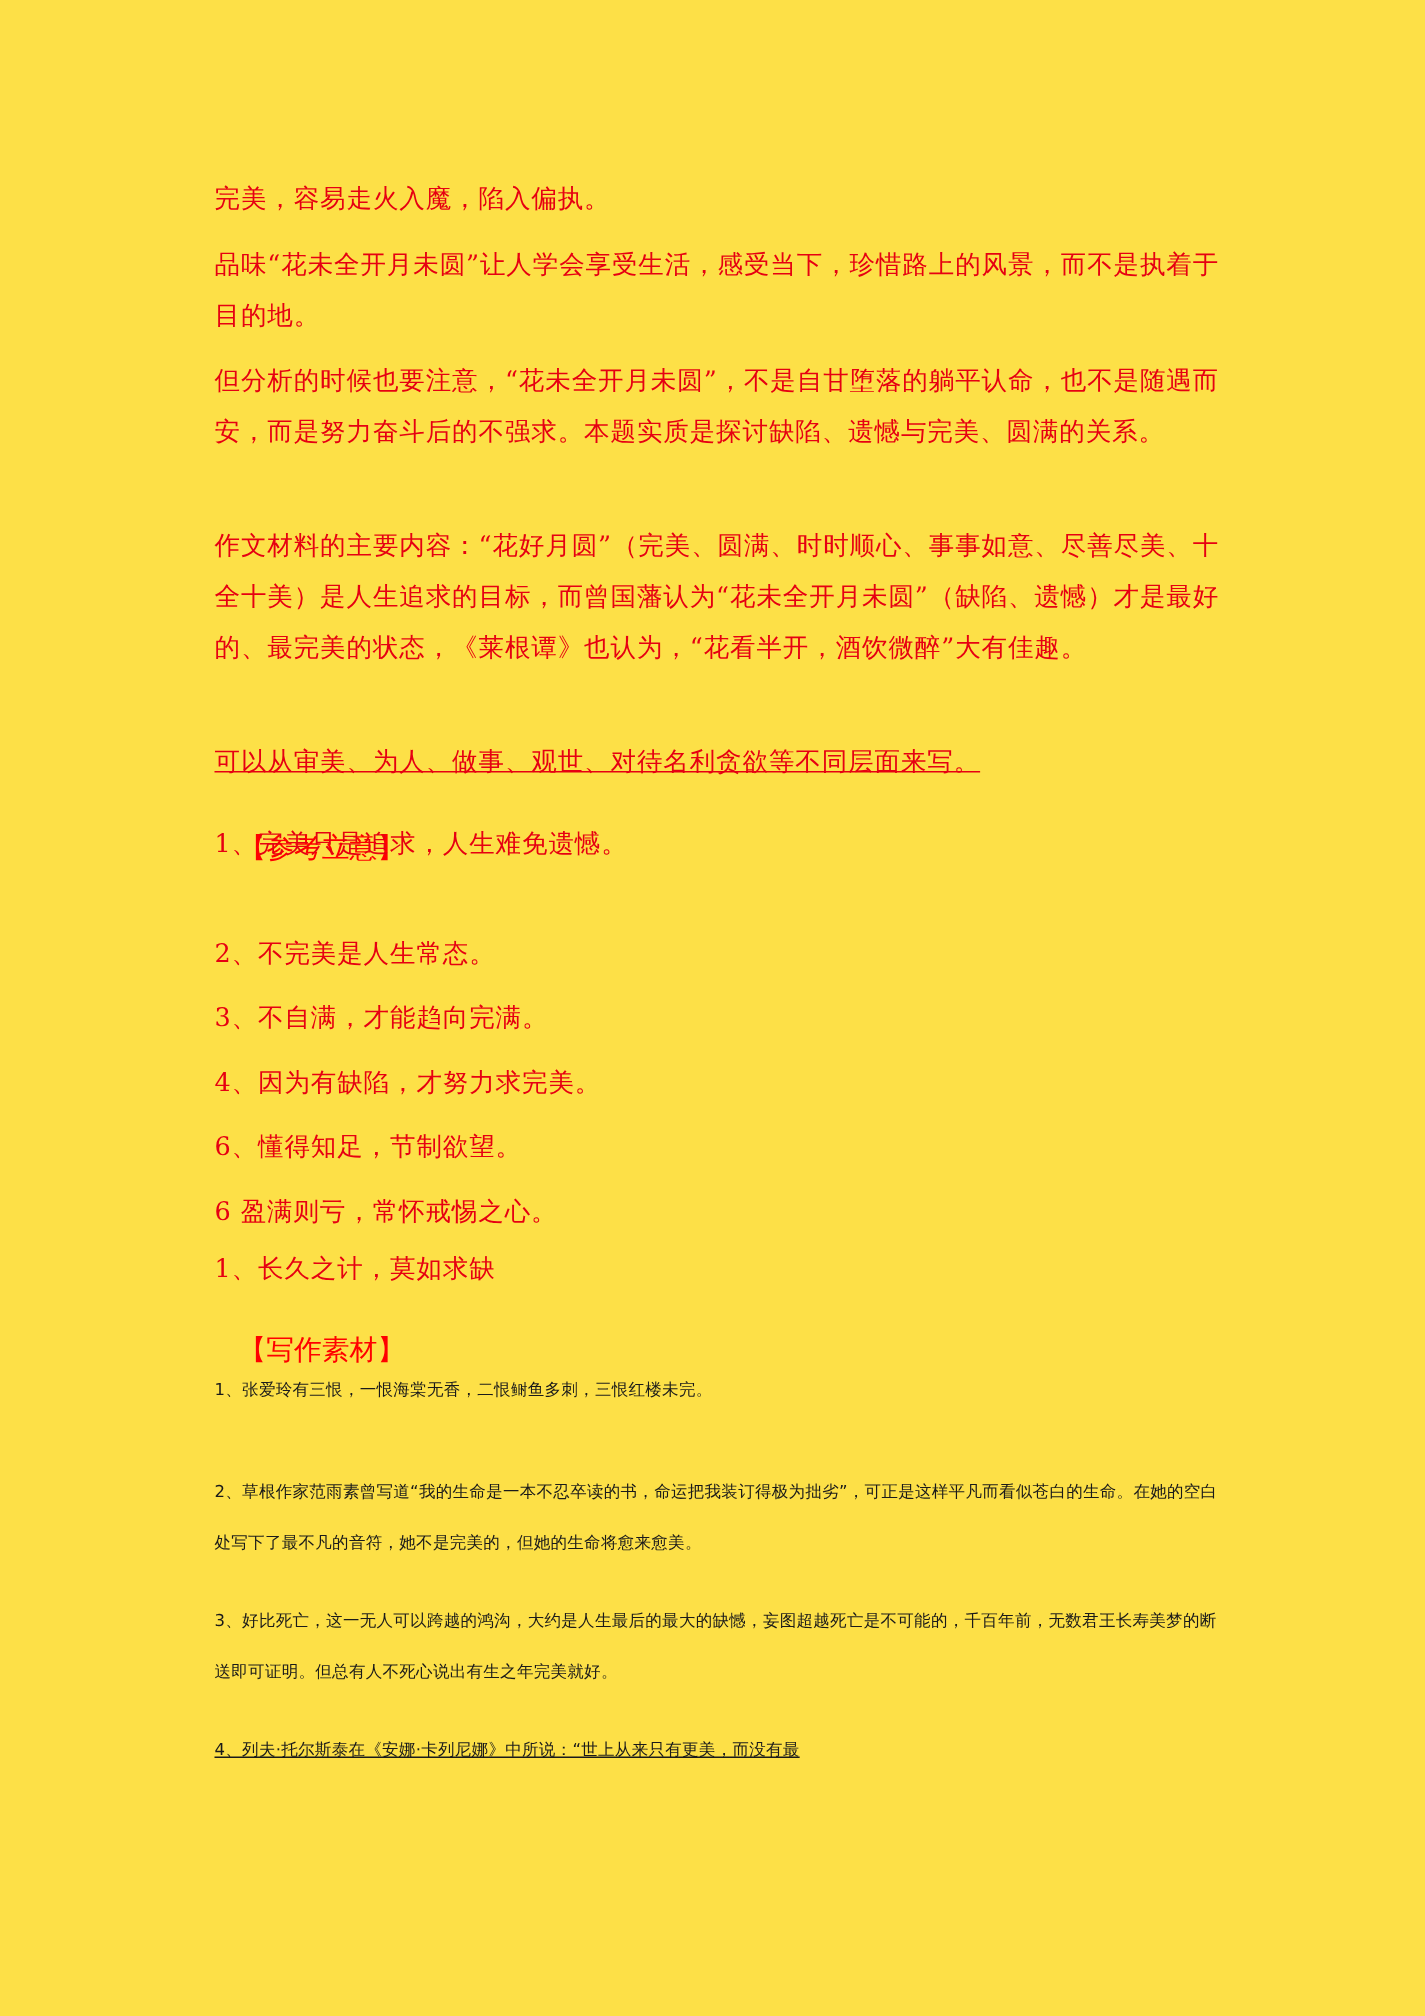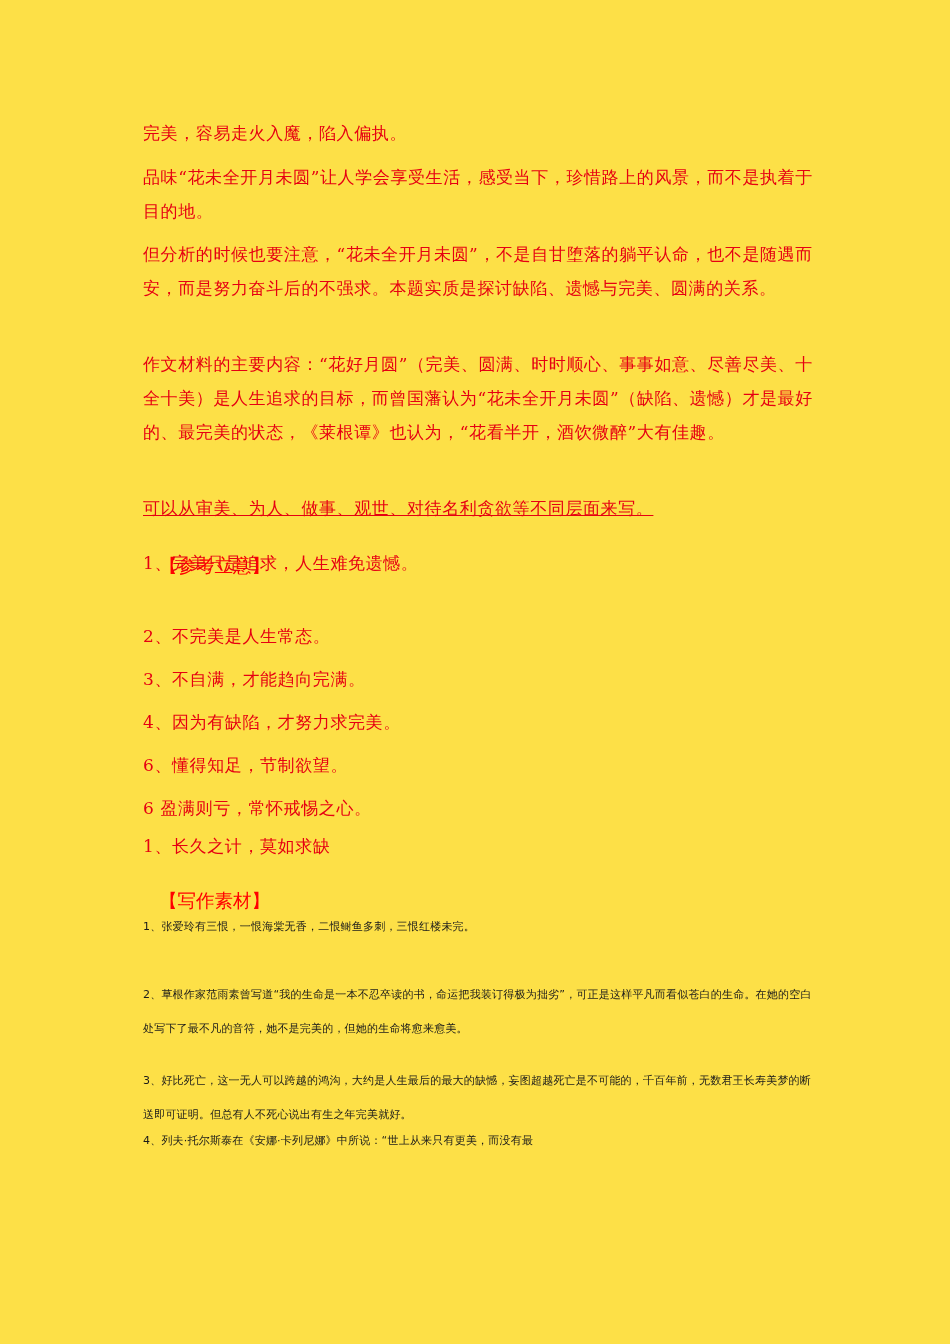--- a/index.html
+++ b/index.html
@@ -25,14 +25,14 @@
   <p class="p" style="top:662px;">3、不自满，才能趋向完满。</p>
   <p class="p" style="top:705px;">4、因为有缺陷，才努力求完美。</p>
   <p class="p" style="top:748px;">6、懂得知足，节制欲望。</p>
   <p class="p" style="top:791px;">6 盈满则亏，常怀戒惕之心。</p>
   <p class="p" style="top:829px;">1、长久之计，莫如求缺</p>
 
   <h2 class="h" style="top:870px;">【写作素材】</h2>
   <p class="p black" style="top:910px;">1、张爱玲有三恨，一恨海棠无香，二恨鲥鱼多刺，三恨红楼未完。</p>
   <p class="p black" style="top:978px;">2、草根作家范雨素曾写道“我的生命是一本不忍卒读的书，命运把我装订得极为拙劣”，可正是这样平凡而看似苍白的生命。在她的空白处写下了最不凡的音符，她不是完美的，但她的生命将愈来愈美。</p>
   <p class="p black" style="top:1064px;">3、好比死亡，这一无人可以跨越的鸿沟，大约是人生最后的最大的缺憾，妄图超越死亡是不可能的，千百年前，无数君王长寿美梦的断送即可证明。但总有人不死心说出有生之年完美就好。</p>
-  <p class="p black" style="top:1124px;">4、列夫·托尔斯泰在《安娜·卡列尼娜》中所说：“世上从来只有更美，而没有最</p>
+  <p class="p black" style="top:1150px;text-decoration:underline;">4、列夫·托尔斯泰在《安娜·卡列尼娜》中所说：“世上从来只有更美，而没有最</p>
 </div>
 
 </body></html>

